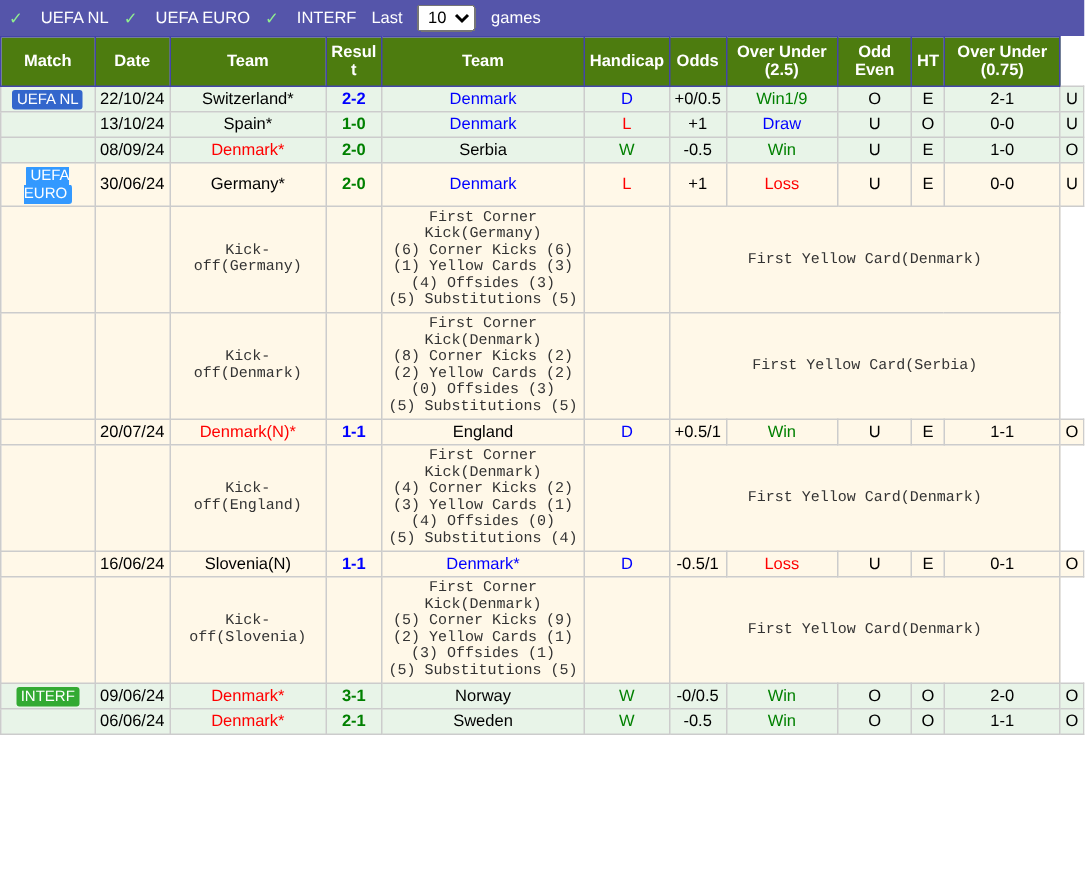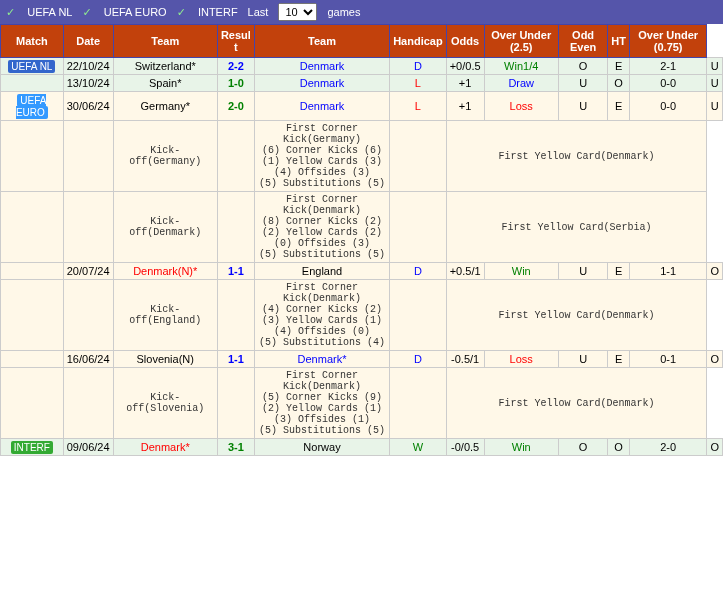--- a/index.html
+++ b/index.html
@@ -16,21 +16,21 @@
     }
     .top-bar .check { color: #90ee90; margin-right: 2px; }
     .top-bar select { font-size: 11px; padding: 1px 2px; }
 
     table {
       width: 100%;
       border-collapse: collapse;
       font-size: 11px;
     }
     thead tr th {
-      background: #c2410c;
+      background: #4d7c0f;
       color: #fff;
       padding: 4px 3px;
       text-align: center;
       border: 1px solid #4444aa;
       vertical-align: middle;
     }
     tbody tr td {
       padding: 2px 3px;
       border: 1px solid #ccc;
       text-align: center;
@@ -94,39 +94,53 @@
   </thead>
   <tbody id="table-body">
   <tr class="row-uefa-nl">
       <td><span class="label-uefa-nl">UEFA NL</span></td>
       <td>22/10/24</td>
       <td class="">Switzerland*</td>
       <td class="result-draw">2-2</td>
       <td class="team-blue">Denmark</td>
       <td class="draw-text">D</td>
       <td>+0/0.5</td>
-      <td class="win-text">Win1/4</td>
+      <td class="win-text">Win1/9</td>
       <td>O</td>
       <td>E</td>
       <td>2-1</td>
       <td>U</td>
     </tr>
       <tr class="row-uefa-nl">
       <td></td>
       <td>13/10/24</td>
       <td class="">Spain*</td>
       <td class="result-win">1-0</td>
       <td class="team-blue">Denmark</td>
       <td class="loss-text">L</td>
       <td>+1</td>
       <td class="draw-text">Draw</td>
       <td>U</td>
       <td>O</td>
       <td>0-0</td>
       <td>U</td>
+    </tr>
+      <tr class="row-uefa-nl">
+      <td></td>
+      <td>08/09/24</td>
+      <td class="team-red">Denmark*</td>
+      <td class="result-win">2-0</td>
+      <td class="">Serbia</td>
+      <td class="win-text">W</td>
+      <td>-0.5</td>
+      <td class="win-text">Win</td>
+      <td>U</td>
+      <td>E</td>
+      <td>1-0</td>
+      <td>O</td>
     </tr>
       <tr class="row-euro">
       <td><span class="label-euro">UEFA EURO</span></td>
       <td>30/06/24</td>
       <td class="">Germany*</td>
       <td class="result-win">2-0</td>
       <td class="team-blue">Denmark</td>
       <td class="loss-text">L</td>
       <td>+1</td>
       <td class="loss-text">Loss</td>
@@ -206,14 +220,28 @@
       <td class="result-win">3-1</td>
       <td class="">Norway</td>
       <td class="win-text">W</td>
       <td>-0/0.5</td>
       <td class="win-text">Win</td>
       <td>O</td>
       <td>O</td>
       <td>2-0</td>
       <td>O</td>
     </tr>
+      <tr class="row-interf">
+      <td></td>
+      <td>06/06/24</td>
+      <td class="team-red">Denmark*</td>
+      <td class="result-win">2-1</td>
+      <td class="">Sweden</td>
+      <td class="win-text">W</td>
+      <td>-0.5</td>
+      <td class="win-text">Win</td>
+      <td>O</td>
+      <td>O</td>
+      <td>1-1</td>
+      <td>O</td>
+    </tr>
     </tbody>
 </table>
 
 </body></html>

